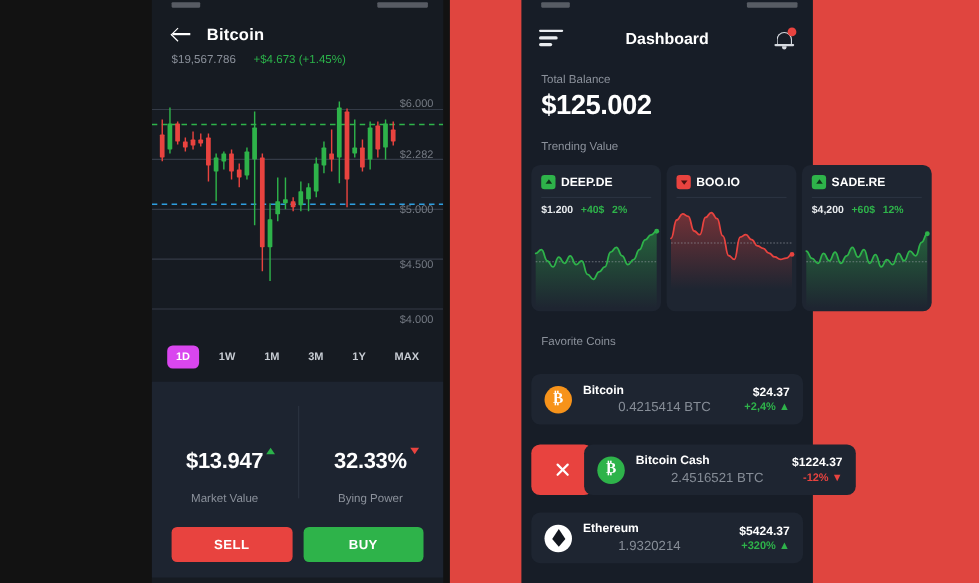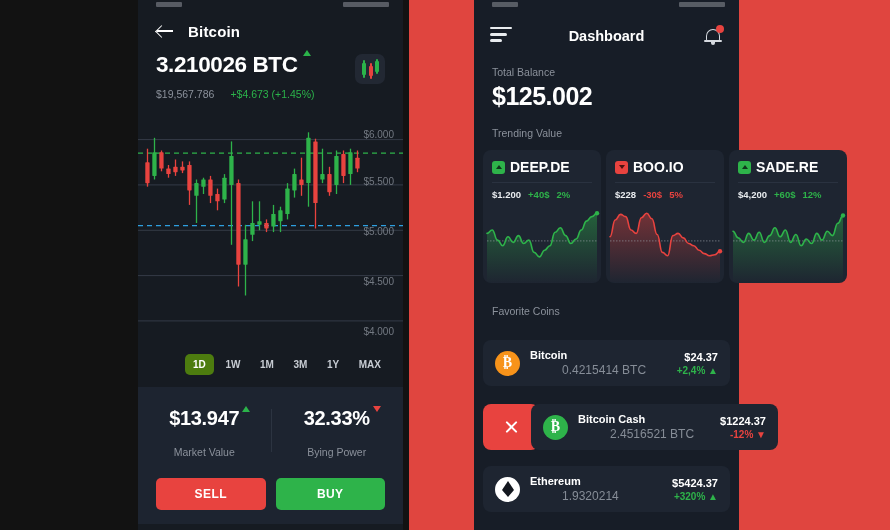--- a/index.html
+++ b/index.html
@@ -46,27 +46,27 @@
   .sub-row { display:flex; gap:16px; padding:4px 18px 0; font-size:10.5px; }
   .sub-usd { color:#8b919b; }
   .sub-chg { color:#2bb34a; }
 
   .chart-wrap { position:relative; margin-top:14px; height:230px; }
   .chart-wrap svg { display:block; }
   .ylab { position:absolute; right:9px; font-size:10px; color:#737982; }
 
   .ranges { display:flex; justify-content:space-between; align-items:center; padding:10px 14px 12px; }
   .range { font-size:10px; font-weight:700; color:#c7ccd3; padding:5px 8px; border-radius:5px; cursor:pointer; }
-  .range.active { background:#4d7c0f; color:#fff;margin-left:33px; }
+  .range.active { background:#d946ef; color:#fff; }
 
   .stats-panel { background:#1d2430; padding:20px 0 14px; }
   .stats-row { display:flex; }
   .stat { flex:1; text-align:center; position:relative; }
   .stat + .stat:before { content:""; position:absolute; left:0; top:2px; bottom:6px; width:1px; background:#2c3441; }
-  .stat-v { color:#fff; font-size:20px; font-weight:700; display:inline-block; position:relative; letter-spacing:-.3px;}
+  .stat-v { color:#fff; font-size:20px; font-weight:700; display:inline-block; position:relative; letter-spacing:-.3px;margin-top:41px;}
   .tri-up-x { position:absolute; right:-11px; top:-1px; width:0;height:0;
     border-left:4px solid transparent;border-right:4px solid transparent;border-bottom:6px solid #2bb34a;}
   .tri-dn-x { position:absolute; right:-11px; top:-1px; width:0;height:0;
     border-left:4px solid transparent;border-right:4px solid transparent;border-top:6px solid #e8433f;}
   .stat-l { color:#8b919b; font-size:10.5px; margin-top:16px; }
   .actions { display:flex; gap:10px; padding:20px 18px 0; }
   .btn { flex:1; text-align:center; padding:9px 0; border-radius:5px; font-size:12px; font-weight:700; color:#fff; letter-spacing:.4px; cursor:pointer; }
   .btn-buy { background:#2eb34a; }
   .btn-sell { background:#e8433f; }
 
@@ -89,21 +89,21 @@
 
   .trend-scroll { position:absolute; left:0; top:150px; width:428px; height:140px; }
   .tcard { position:absolute; top:0; width:118px; height:133px; background:#1e2531; border-radius:8px; overflow:hidden; }
   .tc-head { padding:9px 9px 0; }
   .tc-top { display:flex; align-items:center; gap:5px; }
   .tc-badge { width:13px; height:13px; border-radius:3px; position:relative; flex:0 0 auto;}
   .tc-badge.up { background:#2eb34a; } .tc-badge.down { background:#e8433f; }
   .tc-badge i { position:absolute; left:3.5px; top:4px; width:0;height:0;border-left:3px solid transparent;border-right:3px solid transparent; }
   .tc-badge.up i { border-bottom:4px solid #10351c; }
   .tc-badge.down i { border-top:4px solid #4a1210; top:4.5px;}
-  .tc-sym { color:#fff; font-size:14px; font-weight:700; }
+  .tc-sym { color:#fff; font-size:11px; font-weight:700; }
   .tc-div { height:1px; background:#2a3240; margin:7px 0 0; }
   .tc-nums { display:flex; align-items:baseline; gap:7px; padding:6px 9px 0; font-size:9.5px; }
   .tc-price { color:#e9ecef; font-weight:700; }
   .tc-chg { font-weight:700; } .tc-pct { font-weight:700; }
   .up-c { color:#2eb34a; } .dn-c { color:#e8433f; }
   .spark { margin-top:5px; }
 
   .fav-lbl { position:absolute; left:18px; top:305px; color:#8b919b; font-size:10.5px; }
   .coin-row { position:absolute; background:#1e2531; border-radius:8px; display:flex; align-items:center; height:46px; }
   .cr1 { left:9px; top:340px; width:247px; }
@@ -137,36 +137,20 @@
     <div class="statusbar">
       <div class="sb-l"></div>
       <div class="sb-r"></div>
     </div>
 
     <div class="l-header">
       <div class="back-arrow"></div>
       <div class="l-title">Bitcoin</div>
     </div>
 
-    <div class="price-row">
-      <div>
-        <div class="big-price">
-          <span>3.210026 BTC</span>
-          <span class="tri-up-s"></span>
-        </div>
-      </div>
-      <div class="cs-icon-btn">
-        <i class="cs-b1w"></i>
-          <i class="cs-b1"></i>
-        <i class="cs-b2w"></i>
-          <i class="cs-b2"></i>
-        <i class="cs-b3w"></i>
-          <i class="cs-b3"></i>
-      </div>
-    </div>
 
     <div class="sub-row">
       <span class="sub-usd">$19,567.786</span>
       <span class="sub-chg">+$4.673 (+1.45%)</span>
     </div>
 
     <div class="chart-wrap">
       <svg id="candles-svg" width="265" height="230" viewBox="0 0 265 230">
           <line x1="0" y1="25.6" x2="265" y2="25.6" stroke="#343b47" stroke-width="1"></line>
           <line x1="0" y1="70.9" x2="265" y2="70.9" stroke="#343b47" stroke-width="1"></line>
@@ -232,21 +216,21 @@
           <line x1="198.5" y1="36.5" x2="198.5" y2="80.0" stroke="#2eb34a" stroke-width="1.3"></line>
           <rect x="196.3" y="41.9" width="4.3" height="29.0" fill="#2eb34a" rx="0.6"></rect>
           <line x1="205.5" y1="36.5" x2="205.5" y2="69.1" stroke="#e8433f" stroke-width="1.3"></line>
           <rect x="203.3" y="40.1" width="4.3" height="21.8" fill="#e8433f" rx="0.6"></rect>
           <line x1="212.5" y1="34.7" x2="212.5" y2="70.9" stroke="#2eb34a" stroke-width="1.3"></line>
           <rect x="210.3" y="38.3" width="4.3" height="21.8" fill="#2eb34a" rx="0.6"></rect>
           <line x1="219.5" y1="36.5" x2="219.5" y2="58.2" stroke="#e8433f" stroke-width="1.3"></line>
           <rect x="217.3" y="43.7" width="4.3" height="10.9" fill="#e8433f" rx="0.6"></rect>
         </svg>
       <div class="ylab" style="top:15px">$6.000</div>
-      <div class="ylab" style="top:62px">$5.500</div>
+      <div class="ylab" style="top:62px">$2.282</div>
       <div class="ylab" style="top:112px">$5.000</div>
       <div class="ylab" style="top:162px">$4.500</div>
       <div class="ylab" style="top:212px">$4.000</div>
     </div>
 
     <div class="ranges" id="range-list">
         <div class="range active">1D</div>
         <div class="range">1W</div>
         <div class="range">1M</div>
         <div class="range">3M</div>
@@ -337,25 +321,20 @@
         <div class="tcard" style="left: 132px;">
           <div class="tc-head">
             <div class="tc-top">
               <span class="tc-badge down">
                 <i></i>
               </span>
               <span class="tc-sym">BOO.IO</span>
             </div>
             <div class="tc-div"></div>
           </div>
-          <div class="tc-nums">
-            <span class="tc-price">$228</span>
-            <span class="tc-chg dn-c">-30$</span>
-            <span class="tc-pct dn-c">5%</span>
-          </div>
           <div class="spark"><svg width="118" height="78">
               <defs>
                 <linearGradient id="g1" x1="0" y1="0" x2="0" y2="1">
                   <stop offset="0" stop-color="#e8433f" stop-opacity=".42"></stop>
                   <stop offset="1" stop-color="#e8433f" stop-opacity="0"></stop>
                 </linearGradient>
               </defs>
               <path d="M4,31.8 C6.6,31.8 6.6,15.0 9.2,15.0 C11.9,15.0 11.9,9.4 14.5,9.4 C17.1,9.4 17.1,11.6 19.7,11.6 C22.3,11.6 22.3,25.0 25.0,25.0 C27.6,25.0 27.6,28.4 30.2,28.4 C32.8,28.4 32.8,12.7 35.4,12.7 C38.0,12.7 38.0,8.2 40.7,8.2 C43.3,8.2 43.3,13.8 45.9,13.8 C48.5,13.8 48.5,29.5 51.1,29.5 C53.8,29.5 53.8,47.4 56.4,47.4 C59.0,47.4 59.0,50.8 61.6,50.8 C64.2,50.8 64.2,30.6 66.9,30.6 C69.5,30.6 69.5,28.4 72.1,28.4 C74.7,28.4 74.7,32.9 77.3,32.9 C80.0,32.9 80.0,38.5 82.6,38.5 C85.2,38.5 85.2,40.7 87.8,40.7 C90.4,40.7 90.4,45.2 93.0,45.2 C95.7,45.2 95.7,48.6 98.3,48.6 C100.9,48.6 100.9,50.8 103.5,50.8 C106.1,50.8 106.1,49.7 108.8,49.7 C111.4,49.7 111.4,46.3 114.0,46.3 L114,78 L4,78 Z" fill="url(#g1)"></path>
               <line x1="4" y1="35.9" x2="114" y2="35.9" stroke="#9aa0a8" stroke-width="1" stroke-dasharray="1.5 1.5" opacity=".6"></line>
               <path d="M4,31.8 C6.6,31.8 6.6,15.0 9.2,15.0 C11.9,15.0 11.9,9.4 14.5,9.4 C17.1,9.4 17.1,11.6 19.7,11.6 C22.3,11.6 22.3,25.0 25.0,25.0 C27.6,25.0 27.6,28.4 30.2,28.4 C32.8,28.4 32.8,12.7 35.4,12.7 C38.0,12.7 38.0,8.2 40.7,8.2 C43.3,8.2 43.3,13.8 45.9,13.8 C48.5,13.8 48.5,29.5 51.1,29.5 C53.8,29.5 53.8,47.4 56.4,47.4 C59.0,47.4 59.0,50.8 61.6,50.8 C64.2,50.8 64.2,30.6 66.9,30.6 C69.5,30.6 69.5,28.4 72.1,28.4 C74.7,28.4 74.7,32.9 77.3,32.9 C80.0,32.9 80.0,38.5 82.6,38.5 C85.2,38.5 85.2,40.7 87.8,40.7 C90.4,40.7 90.4,45.2 93.0,45.2 C95.7,45.2 95.7,48.6 98.3,48.6 C100.9,48.6 100.9,50.8 103.5,50.8 C106.1,50.8 106.1,49.7 108.8,49.7 C111.4,49.7 111.4,46.3 114.0,46.3" fill="none" stroke="#e8433f" stroke-width="1.6" stroke-linejoin="round" stroke-linecap="round"></path>

